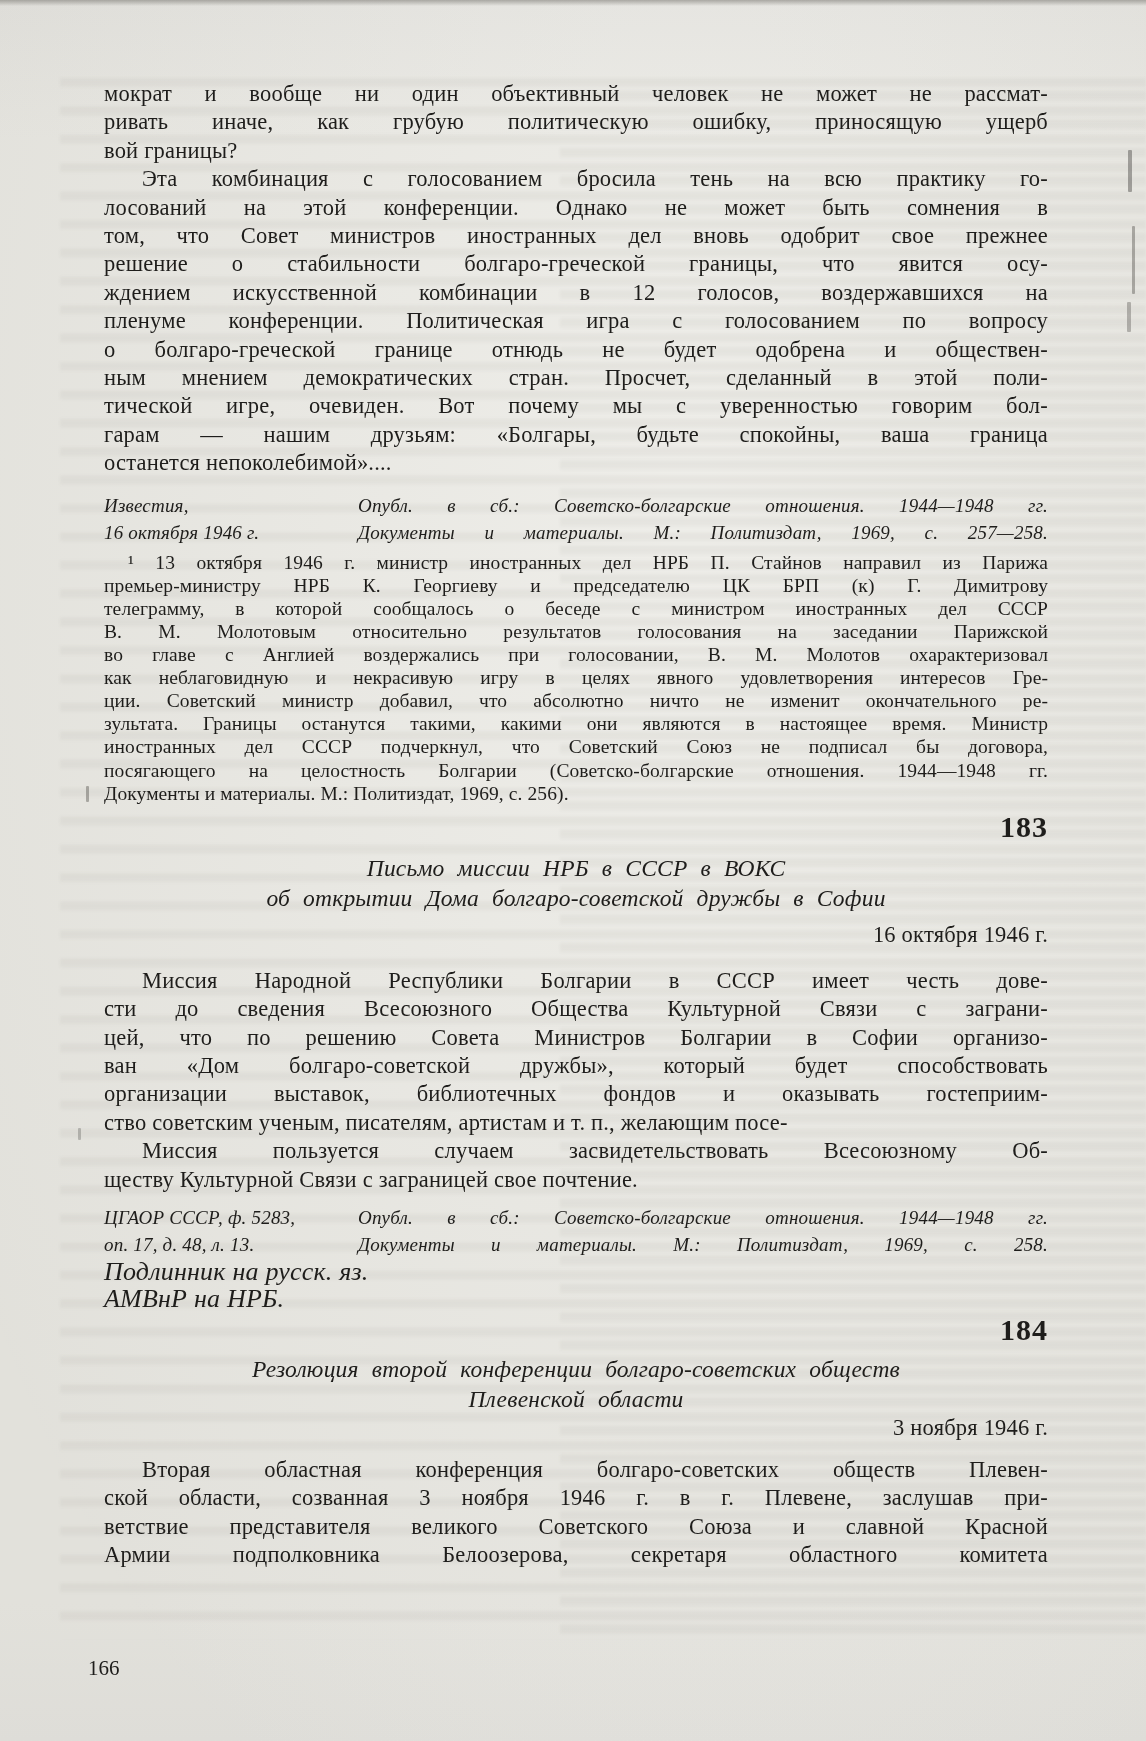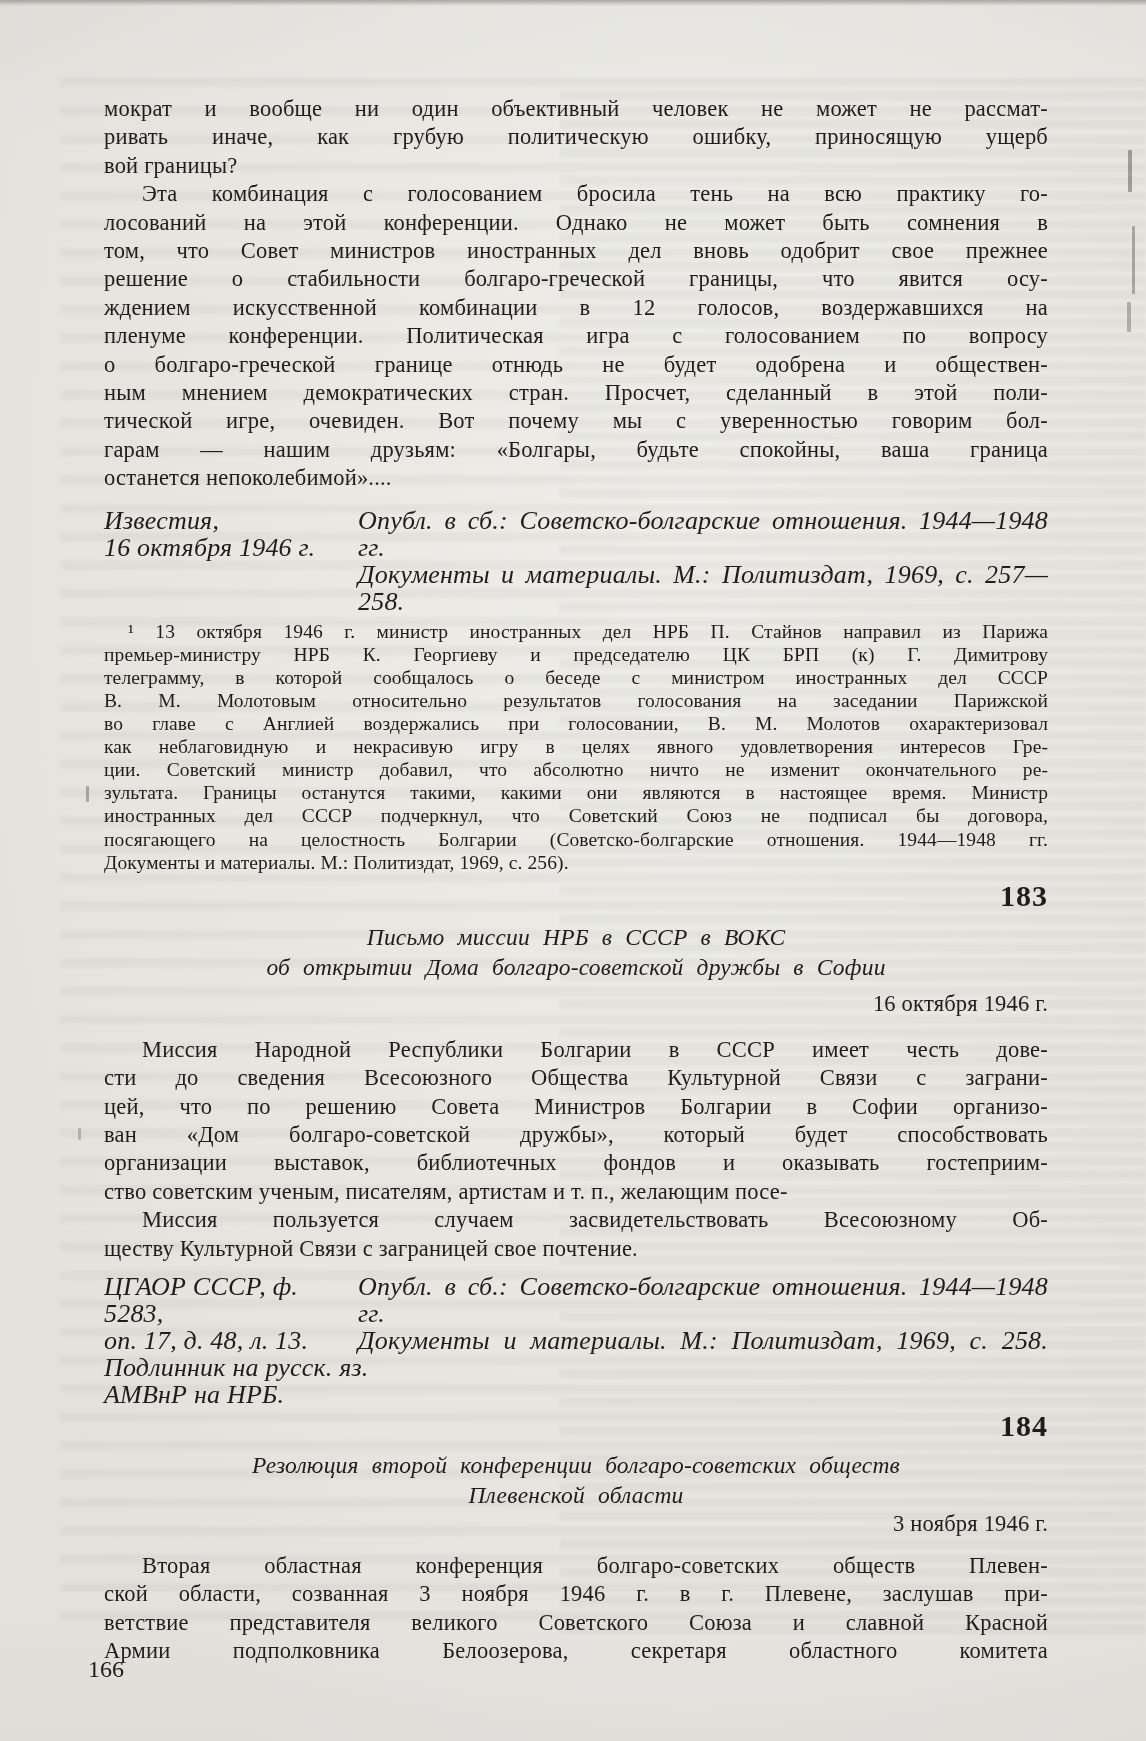--- a/index.html
+++ b/index.html
@@ -12,54 +12,53 @@
   #page{
     position:absolute;inset:0;
     background:
       radial-gradient(ellipse at 60% 30%, rgba(255,255,255,0.25), rgba(0,0,0,0.03) 85%),
       linear-gradient(180deg,#e4e3de 0%, #e9e8e2 8%, #e9e8e2 92%, #e5e4df 100%);
   }
   #content{
     position:relative;
     padding:80px 98px 0 104px;
     letter-spacing:0.2px;
-    margin-top:15px;
   }
   .tl{ text-align:justify; text-align-last:justify; text-justify:inter-word; }
 
   
   .para{ font-size:22.5px; line-height:28.4px; }
   .para .tl:first-child{ text-indent:38px; }
   .para.noindent .tl:first-child{ text-indent:0; }
   .para .tl:last-child{ text-align-last:left; }
   .para.runon .tl:last-child{ text-align-last:justify; }
 
   
-  .cite{ display:flex; margin-top:14px; font-style:italic; font-size:26px; line-height:27px; }
+  .cite{ display:flex; margin-top:14px; font-style:italic; font-size:19px; line-height:27px; }
   .cite-left{ width:254px; flex:none; }
   .cite-left .tl{ text-align:left; text-align-last:left; }
   .cite-right{ flex:1; }
   .cite-right .tl{ text-align-last:justify; }
   .notes{ font-style:italic; font-size:26px; line-height:27px; }
   .notes .tl{ text-align:left; text-align-last:left; }
 
   
   .fn{ margin-top:5px; font-size:19.5px; line-height:23.1px; letter-spacing:0.1px; }
   .fn .tl:first-child{ text-indent:24px; }
   .fn .tl:last-child{ text-align-last:left; }
 
   
   .docnum{ margin-top:8px; text-align:right; font-weight:bold; font-size:30px; line-height:28px; letter-spacing:1px; }
   .doctitle{ margin-top:12px; font-style:italic; font-size:23.5px; line-height:30px; word-spacing:7px; }
   .doctitle .tl{ text-align:right; text-align-last:center; }
   .docdate{ text-align:right; font-size:22.5px; line-height:28px; }
   .m8{margin-top:8px;} .m18{margin-top:18px;} .m10{margin-top:10px;}
   .m4{margin-top:4px;} .m14{margin-top:14px;} .m0{margin-top:0;}
 
-  #pageno{ position:absolute; left:88px; top:1656px; font-size:24px;text-align:center; }
+  #pageno{ position:absolute; left:88px; top:1656px; font-size:21px;text-align:center; }
 
   
   .artifact{ position:absolute; background:#4a4844; border-radius:1px; }
   #edge-top{ position:absolute; left:0; top:0; width:100%; height:6px;
     background:linear-gradient(180deg, rgba(120,118,112,0.55), rgba(120,118,112,0)); }
   .bleed{ position:absolute; left:60px; right:0; pointer-events:none;
     background:repeating-linear-gradient(180deg,
       rgba(0,0,0,0) 0px, rgba(0,0,0,0) 17px,
       rgba(95,90,78,0.10) 19px, rgba(95,90,78,0.10) 25px,
       rgba(0,0,0,0) 28.4px);

